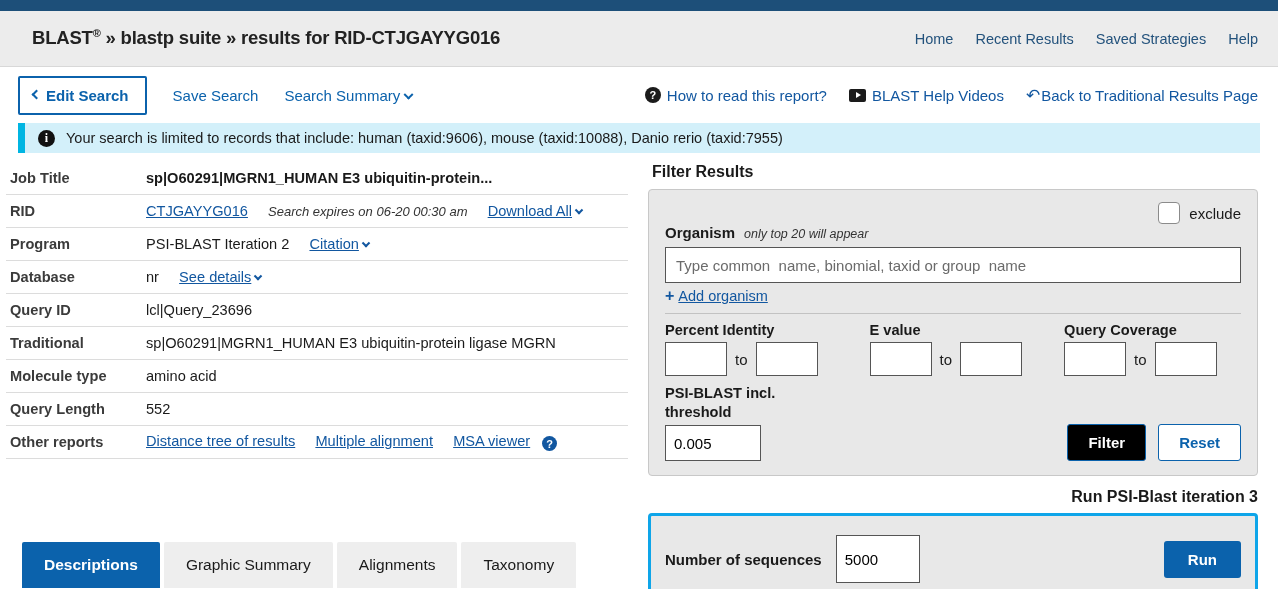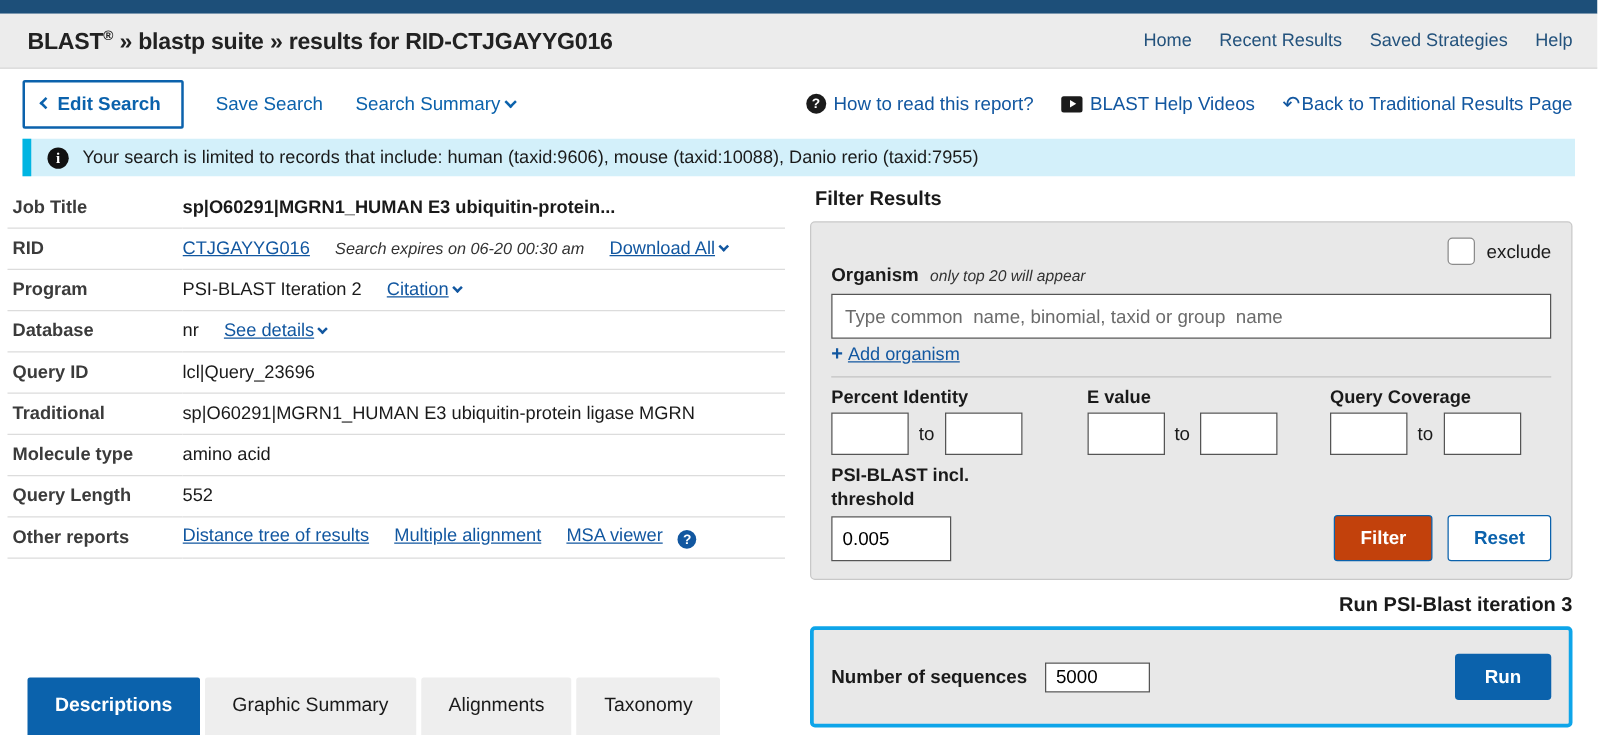--- a/index.html
+++ b/index.html
@@ -16,26 +16,26 @@
 
   
   .topstrip {
     height: 11px;
     background: #1d4f79;
     width: 100%;
   }
 
   
   .headerbar {
-    height: 44px;
+    height: 56px;
     background: #ececec;
     border-bottom: 1px solid #d8d8d8;
     display: flex;
     align-items: center;
-    padding: 0 20px 0 22px;
+    padding: 0 20px 0 32px;
     position: relative;
   }
   .brandline {
     font-size: 18.5px;
     font-weight: bold;
     color: #222;
     letter-spacing: -0.2px;
     white-space: nowrap;
   }
   .brandline .reg { font-size: 11px; vertical-align: super; font-weight: bold; }
@@ -341,21 +341,21 @@
     font-family: "Liberation Sans", sans-serif;
     border-radius: 0;
   }
   .psi-btns {
     margin-left: auto;
     display: flex;
     gap: 12px;
     align-items: center;
   }
   .btn-primary {
-    background: #c2410c;
+    background: #000000;
     color: #fff;
     border: 1px solid #0b62ac;
     font-weight: bold;
     font-size: 15px;
     padding: 9px 20px;
     border-radius: 3px;
     cursor: pointer;
     font-family: "Liberation Sans", sans-serif;
   }
   .btn-outline {
@@ -381,21 +381,21 @@
   .run-panel {
     background: #e8e8e8;
     border: 3px solid #0ea5e9;
     border-radius: 4px;
     padding: 19px 14px;
     display: flex;
     align-items: center;
   }
   .run-lbl { font-weight: bold; font-size: 15px; color: #1a1a1a; }
   .run-input {
-    width: 84px; height: 24px;
+    width: 84px; height: 48px;
     border: 1px solid #555;
     background: #fff;
     font-size: 15px;
     padding: 0 8px;
     margin-left: 14px;
     font-family: "Liberation Sans", sans-serif;
     border-radius: 0;
   }
   .run-btn {
     margin-left: auto;

